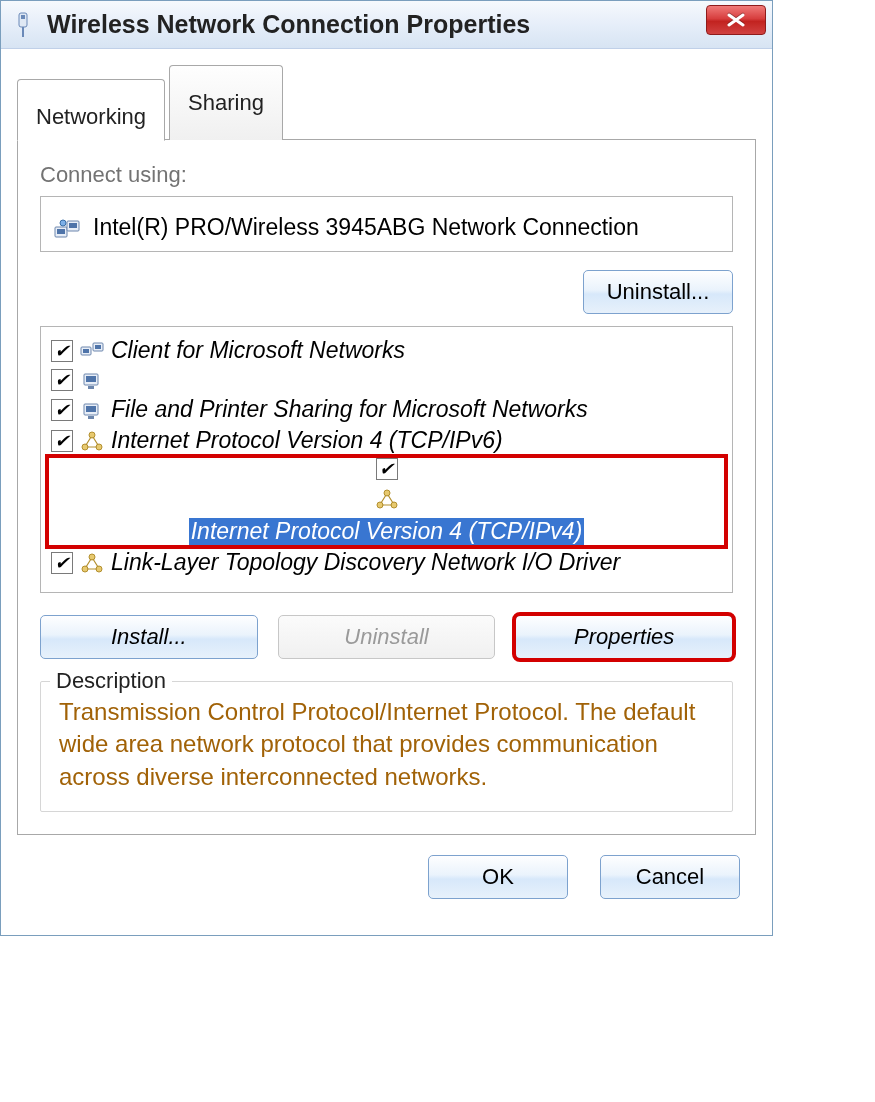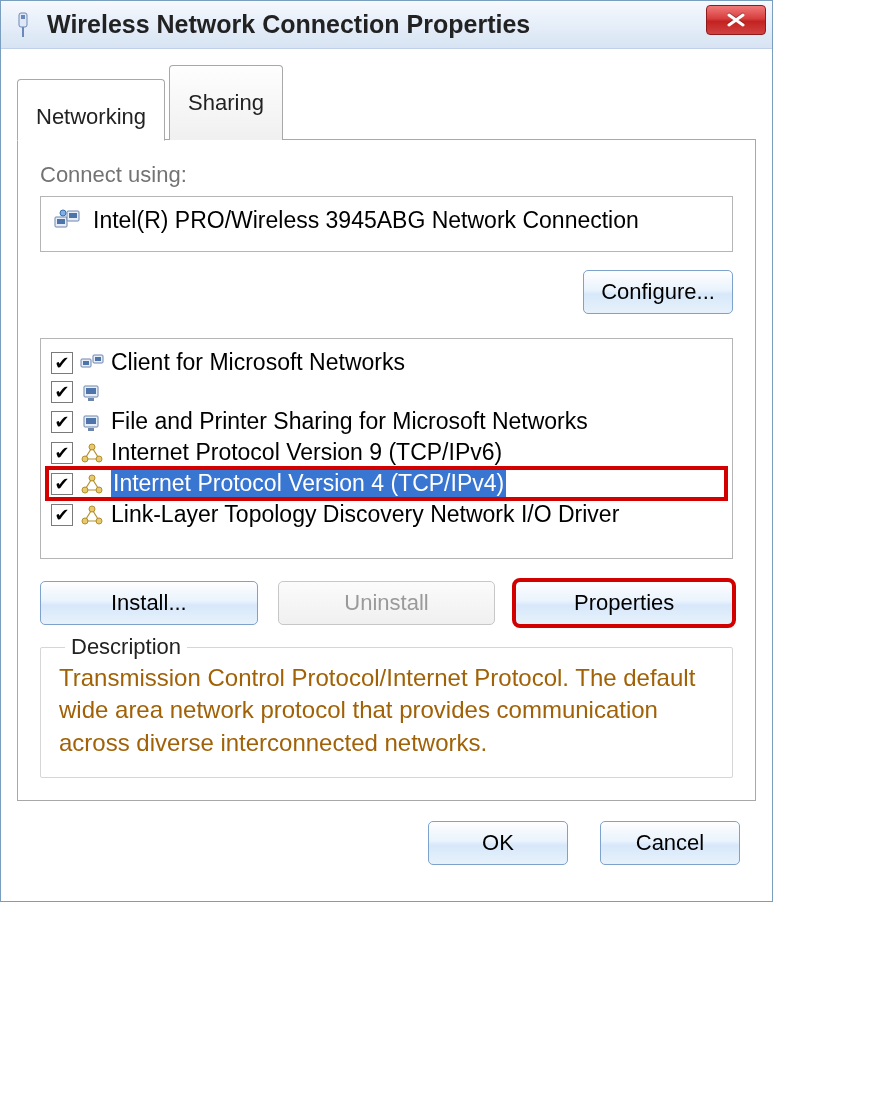--- a/index.html
+++ b/index.html
@@ -86,21 +86,21 @@
   .label {
     font-size: 22px;
     color: #737373;
     margin-bottom: 8px;
   }
   .adapter-box {
     border: 1px solid #b5b5b5;
     background: #fff;
     padding: 10px 12px;
     display: flex;
-    align-items: flex-start;
+    align-items: flex-end;
     gap: 12px;
     font-size: 23px;
     height: 56px;
   }
   .adapter-icon svg { display:block; }
   .btn-row-right {
     display: flex;
     justify-content: flex-end;
     margin-top: 18px;
   }
@@ -122,22 +122,23 @@
     border-color: #c7c7c7;
     background: linear-gradient(to bottom, #fbfbfb, #f0f0f0);
   }
   .btn.highlight {
     outline: 4px solid #d30000;
     outline-offset: -1px;
   }
   .items-box {
     border: 1px solid #b5b5b5;
     background: #fff;
-    margin-top: 24px;
-    padding: 8px 6px 28px 6px;
+    margin-top: 12px;
+    padding: 8px 6px 14px 6px;
+    font-style: italic;
   }
   .item-row {
     display: flex;
     align-items: center;
     gap: 6px;
     padding: 2px 4px;
     font-size: 23px;
   }
   .chk {
     width: 22px;
@@ -165,39 +166,41 @@
   }
   .item-label { white-space: nowrap; }
   .item-row.selected .item-label {
     background: #3976d1;
     color: #fff;
     padding: 0 2px;
   }
   .item-row.highlight-frame {
     outline: 4px solid #d30000;
     outline-offset: -2px;
+    flex-direction: column;
   }
   .btn-row3 {
     display: flex;
     justify-content: space-between;
     margin-top: 22px;
     gap: 20px;
+    font-style: italic;
   }
   .btn-row3 .btn { flex: 1; min-width: 0; }
   .groupbox {
     border: 1px solid #d6d6d6;
     border-radius: 2px;
     margin-top: 22px;
     padding: 14px 18px 18px 18px;
     position: relative;
   }
   .groupbox .legend {
     position: absolute;
     top: -14px;
-    left: 24px;
+    left: 9px;
     background: #fff;
     padding: 0 6px;
     font-size: 22px;
     color: #222;
   }
   .desc-text {
     font-size: 24px;
     color: #a16207;
     line-height: 1.35;
   }
@@ -249,21 +252,21 @@
             <rect x="4" y="12" width="8" height="5" fill="#4f74a9"></rect>
             <rect x="14" y="4" width="12" height="10" rx="1" fill="#e8eef7" stroke="#6c86ad"></rect>
             <rect x="16" y="6" width="8" height="5" fill="#4f74a9"></rect>
             <circle cx="10" cy="6" r="3" fill="#7db0e8" stroke="#3a6fa8"></circle>
           </svg>
         </span>
         <span>Intel(R) PRO/Wireless 3945ABG Network Connection</span>
       </div>
 
       <div class="btn-row-right">
-        <div class="btn">Configure...</div>
+        <div class="btn">Uninstall...</div>
       </div>
 
 
       <div class="items-box">
 
       <div class="item-row">
             <span class="chk checked"></span>
             <span class="proto-icon">
               <svg width="26" height="24" viewBox="0 0 26 24">
                 <rect x="2" y="8" width="10" height="8" rx="1" fill="#e8eef7" stroke="#6c86ad"></rect>
@@ -298,21 +301,21 @@
           <div class="item-row">
             <span class="chk checked"></span>
             <span class="proto-icon">
               <svg width="26" height="24" viewBox="0 0 26 24">
                 <circle cx="6" cy="18" r="3" fill="#e7c96f" stroke="#b38f2e"></circle>
                 <circle cx="20" cy="18" r="3" fill="#e7c96f" stroke="#b38f2e"></circle>
                 <circle cx="13" cy="6" r="3" fill="#e7c96f" stroke="#b38f2e"></circle>
                 <path d="M7 16 L12 8 M19 16 L14 8 M8 18 L18 18" stroke="#b38f2e" stroke-width="1.2"></path>
               </svg>
             </span>
-            <span class="item-label">Internet Protocol Version 9 (TCP/IPv6)</span>
+            <span class="item-label">Internet Protocol Version 4 (TCP/IPv6)</span>
           </div>
           <div class="item-row selected highlight-frame">
             <span class="chk checked"></span>
             <span class="proto-icon">
               <svg width="26" height="24" viewBox="0 0 26 24">
                 <circle cx="6" cy="18" r="3" fill="#e7c96f" stroke="#b38f2e"></circle>
                 <circle cx="20" cy="18" r="3" fill="#e7c96f" stroke="#b38f2e"></circle>
                 <circle cx="13" cy="6" r="3" fill="#e7c96f" stroke="#b38f2e"></circle>
                 <path d="M7 16 L12 8 M19 16 L14 8 M8 18 L18 18" stroke="#b38f2e" stroke-width="1.2"></path>
               </svg>

